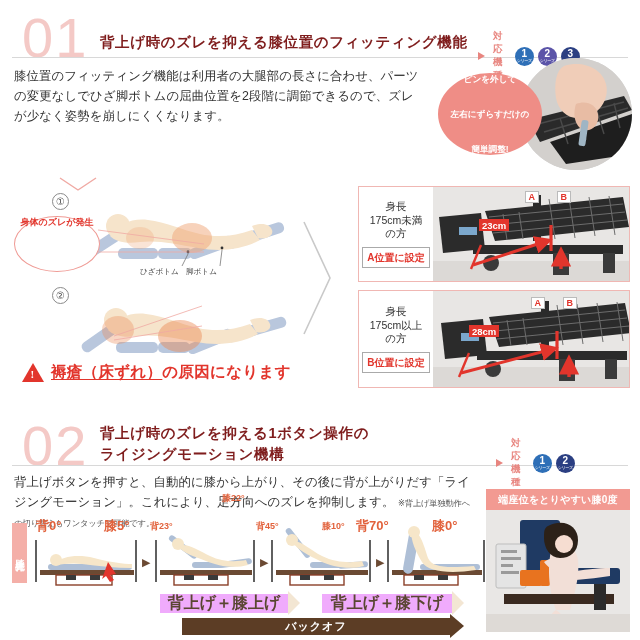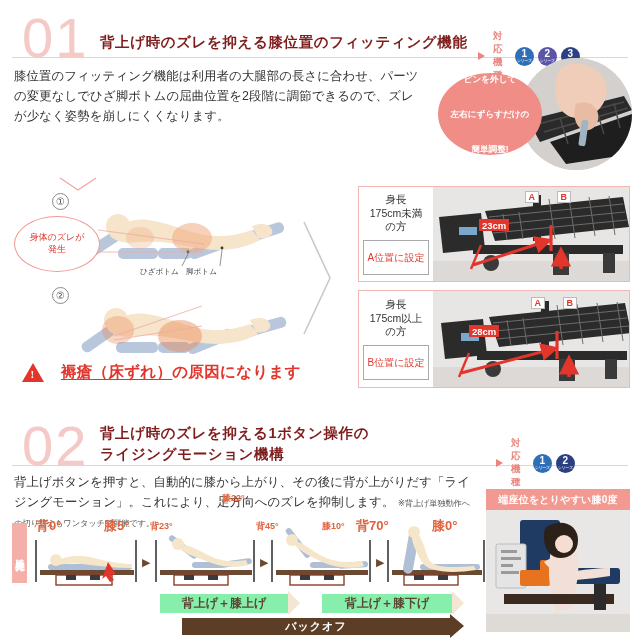--- a/index.html
+++ b/index.html
@@ -96,28 +96,28 @@
   .ill { position: absolute; }
 
   .cnum {
     position: absolute;
     width: 17px; height: 17px; border-radius: 50%;
     border: 1.3px solid #8a8a8a; color: #555;
     font-size: 10px; display: flex; align-items: center; justify-content: center;
   }
   .bubble {
     position: absolute; border: 1.1px solid #ef9a94; border-radius: 50%;
-    color: #e2352c; font-weight: normal; font-size: 9px; text-align: center;
-    display: flex; flex-direction: column; justify-content: center;
+    color: #e2352c; font-weight: bold; font-size: 9px; text-align: center;
+    display: flex; flex-direction: row; justify-content: center;
     line-height: 1.3; background: #fff;
   }
   .tiny-lbl { position: absolute; font-size: 7.6px; color: #444; }
 
   .warn {
-    position: absolute; display: flex; align-items: center; gap: 17px; font-family: Liberation Serif, serif;
+    position: absolute; display: flex; align-items: center; gap: 7px; font-family: Liberation Serif, serif;
   }
   .warn-tri {
     width: 0; height: 0;
     border-left: 11px solid transparent; border-right: 11px solid transparent;
     border-bottom: 19px solid #e2352c; position: relative;
   }
   .warn-tri::after{
     content:"!"; position:absolute; left:-2.5px; top:5px; color:#fff;
     font-size:11px; font-weight:bold;
   }
@@ -130,22 +130,22 @@
   .ab-panel {
     position: absolute; border: 1.2px solid #f0b7b3; background: #fff;
     display: flex; align-items: stretch;
   }
   .ab-left {
     width: 74px; display: flex; flex-direction: column;
     align-items: center; justify-content: center; gap: 6px;
     font-size: 10.5px; color: #333; text-align: center; line-height: 1.3;
   }
   .ab-set {
-    border: 1px solid #aaa; color: #e2352c; font-weight: normal;
-    font-size: 10px; padding: 10px 4px; background:#fff;
+    border: 1px solid #aaa; color: #e2352c; font-weight: bold;
+    font-size: 10px; padding: 3px 4px; background:#fff;
   }
   .ab-photo { flex: 1; position: relative; background: #e6e6e6; overflow: hidden; }
 
   .ab-tag {
     position: absolute; background: #fff; color: #e2352c; font-weight: bold;
     font-size: 9px; padding: 0 2.5px; border: 1px solid #bbb; z-index: 4;
   }
   .dim-tag {
     position: absolute; background: #e2352c; color: #fff; font-weight: bold;
     font-size: 9.5px; padding: 0.5px 3px; z-index: 5;
@@ -168,23 +168,23 @@
     display: flex; align-items: center; justify-content: center;
     letter-spacing: 1px;
   }
   .ang { position: absolute; font-weight: bold; color: #e2623c; }
   .ang.big { font-size: 13px; }
   .ang.sm { font-size: 9px; }
   .step-arrow {
     position: absolute; color: #6b4a33; font-size: 11px; font-weight: bold;
   }
   .band {
-    position: absolute; height: 19px; background: #86efac;
+    position: absolute; height: 19px; background: #f0abfc;
     display: flex; align-items: center; justify-content: center;
-    color: #5a4632; font-size: 12px; font-weight: bold;
+    color: #5a4632; font-size: 16px; font-weight: bold;
   }
   .band::after {
     content:""; position:absolute; right:-12px; top:-3px;
     border-left: 12px solid #f3e6d3;
     border-top: 12.5px solid transparent;
     border-bottom: 12.5px solid transparent;
   }
   .backoff {
     position: absolute; height: 17px; background: #5c3d25;
     display:flex; align-items:center; justify-content:center;

